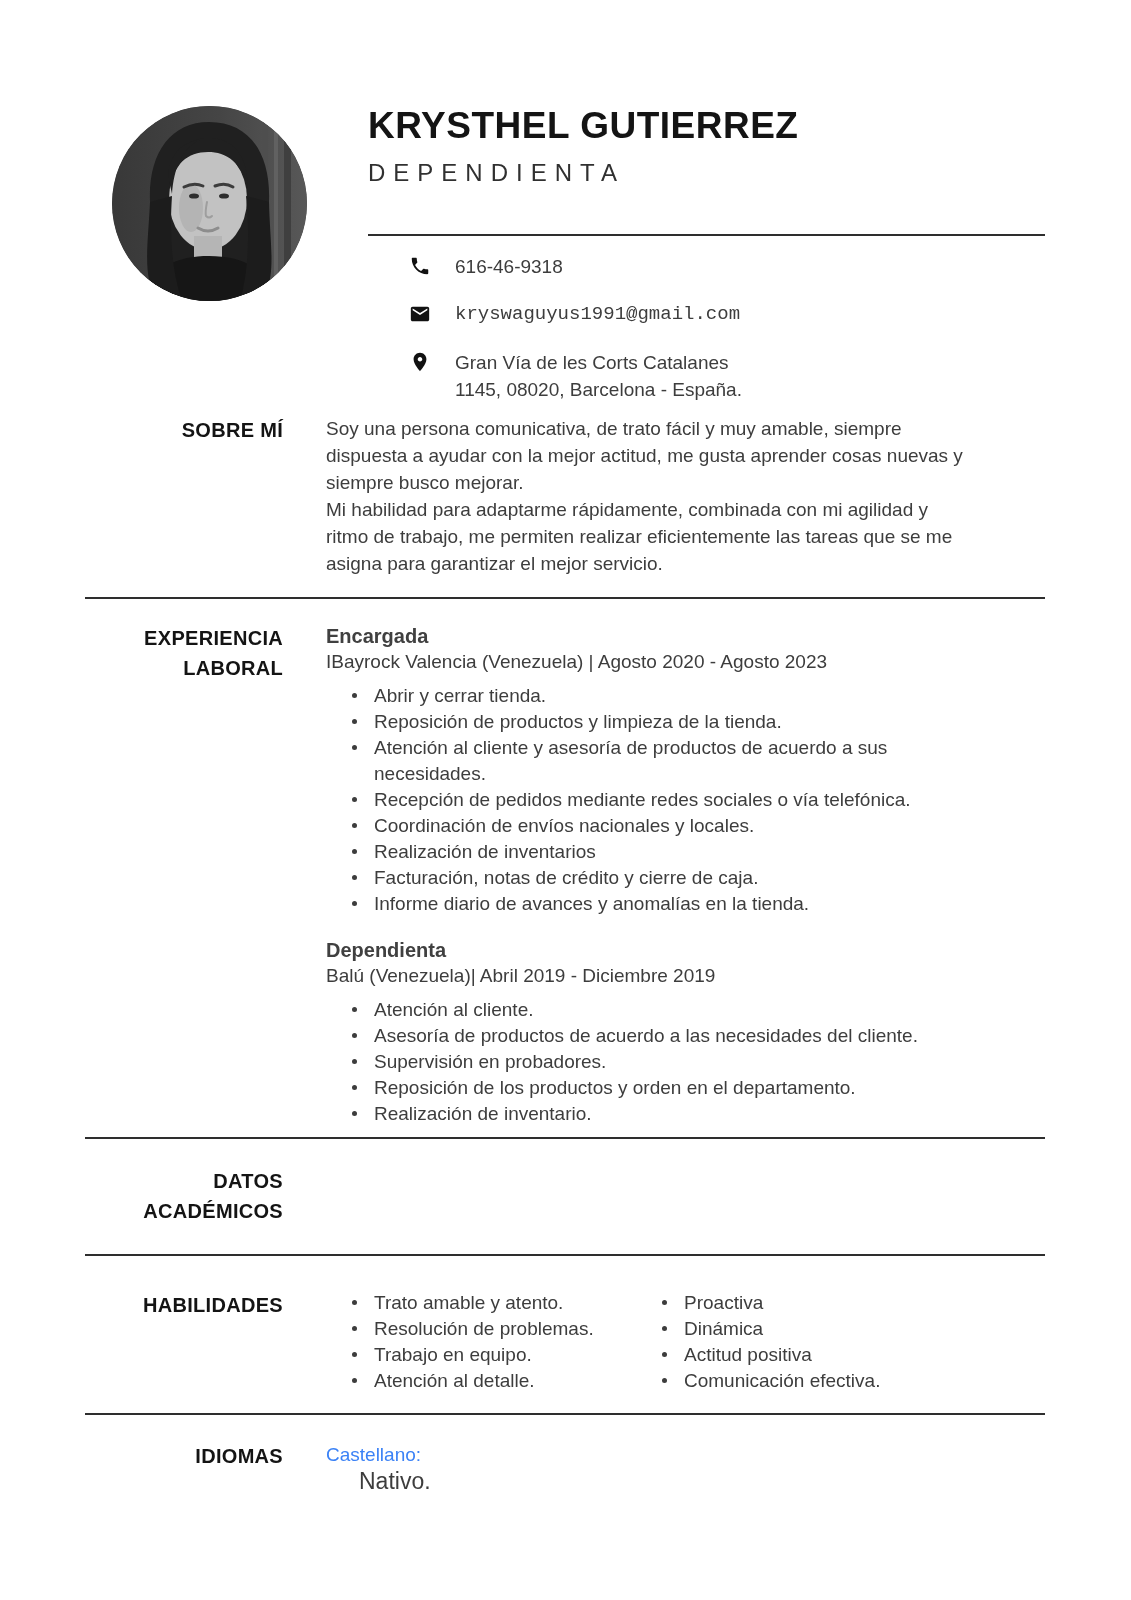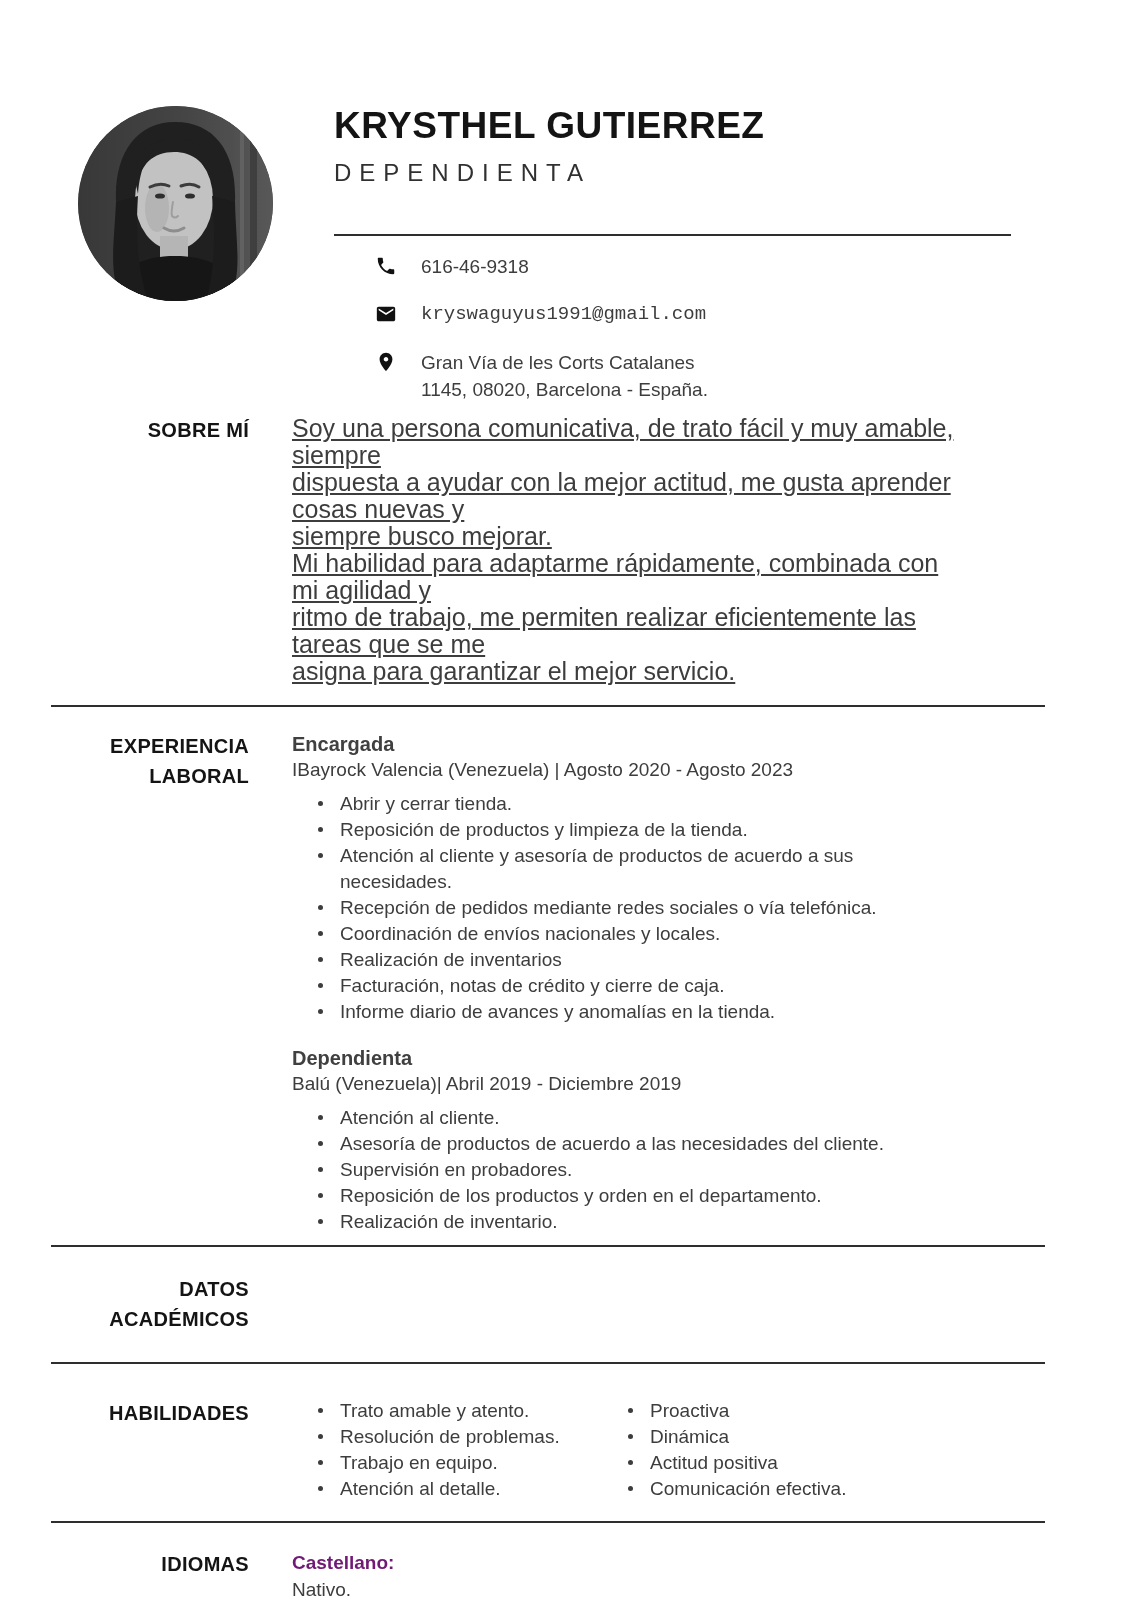--- a/index.html
+++ b/index.html
@@ -5,21 +5,21 @@
 <style>
   html,body { margin:0; padding:0; background:#e9e9e9; }
   .page {
     position:relative;
     width:1131px; height:1600px;
     margin:0 auto;
     background:#ffffff;
     font-family:"Liberation Sans","DejaVu Sans",sans-serif;
     color:#3d3d3d;
     box-sizing:border-box;
-    padding:106px 86px 0 51px;
+    padding:106px 86px 0 85px;
     overflow:hidden;
   }
   .prewrap { white-space:pre-line; }
 
   
   .header { display:flex; align-items:flex-start; }
   .photo-wrap {
     flex:none; margin-left:27px;
     width:195px; height:195px; border-radius:50%;
     overflow:hidden; background:#474747;
@@ -41,21 +41,21 @@
   .row-location { margin-top:21px; }
   .c-icon { flex:none; width:22px; height:22px; margin-right:24px; margin-top:2px; }
   .c-icon svg { display:block; width:100%; height:100%; }
 
   
   .section { display:grid; grid-template-columns:198px 677px; column-gap:43px; }
   .section-label {
     text-align:right; font-weight:700; font-size:20px; line-height:30px;
     color:#141414; letter-spacing:0.3px;
   }
-  .body-text { font-size:25px; line-height:27px; color:#3d3d3d;text-decoration:underline; }
+  .body-text { font-size:19px; line-height:27px; color:#3d3d3d; }
   .para { margin:0; }
 
   .about-section { margin-top:12px; }
   .rule-1 { margin-top:20px; }
   .experience-section { margin-top:24px; }
   .rule-2 { margin-top:10px; }
   .education-section { margin-top:27px; }
   .rule-3 { margin-top:28px; }
   .skills-section { margin-top:34px; }
   .rule-4 { margin-top:19px; }
@@ -75,22 +75,22 @@
     width:5px; height:5px; border-radius:50%; background:#3d3d3d;
   }
 
   .edu-school { font-size:19px; line-height:27px; font-weight:700; color:#1a1a1a; }
   .edu-degree { font-size:19px; line-height:27px; color:#3d3d3d; }
 
   .skills-columns { display:flex; }
   .skills-columns ul { margin-top:0; }
   .skills-col-1 { width:310px; flex:none; }
 
-  .lang-name { font-size:19px; line-height:27px; font-weight:700; color:#701a75; }
-  .lang-level { font-size:19px; line-height:27px; color:#3d3d3d; }
+  .lang-name { font-size:19px; line-height:27px; font-weight:400; color:#3b82f6; }
+  .lang-level { font-size:23px; line-height:27px; color:#3d3d3d;margin-left:33px; }
 </style>
 </head>
 <body>
 
 <div class="page">
 
   <header class="header">
     <div class="photo-wrap">
       <svg viewBox="0 0 195 195" width="195" height="195" role="img">
         <defs>

